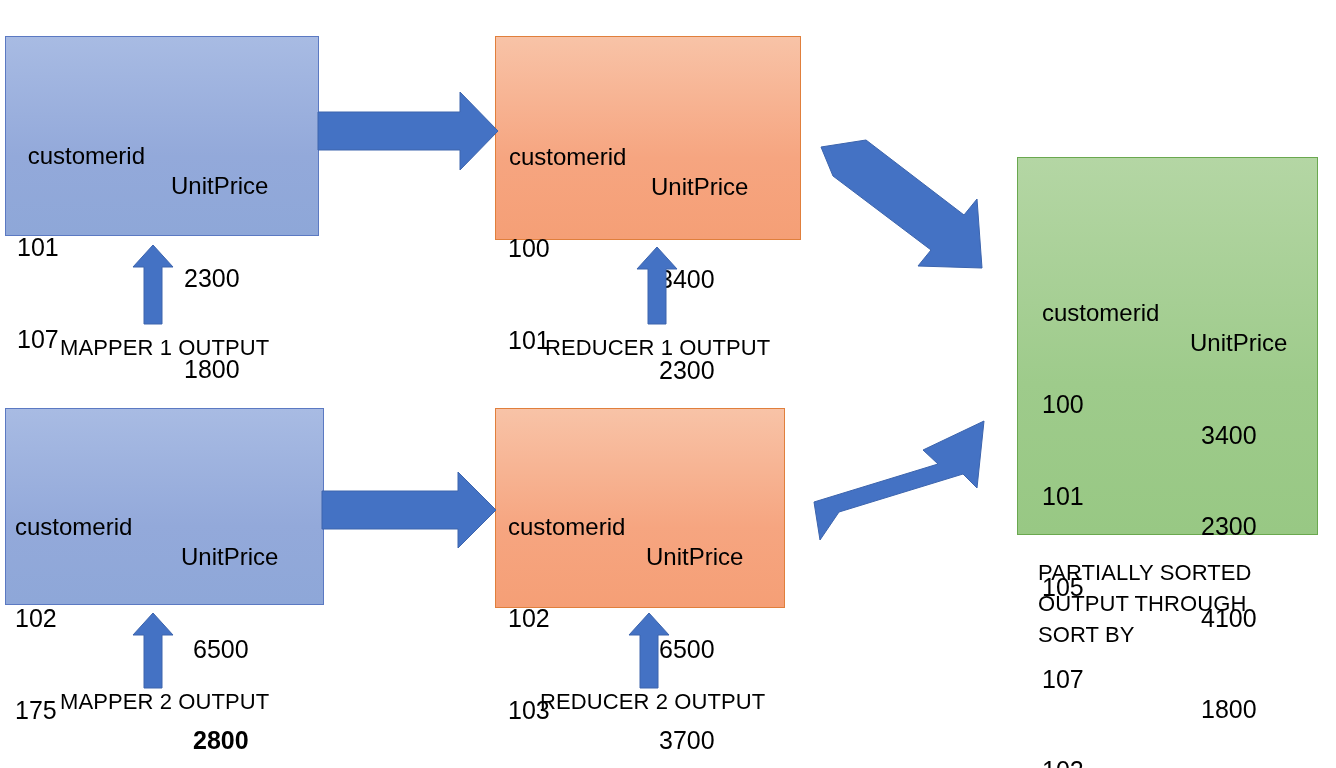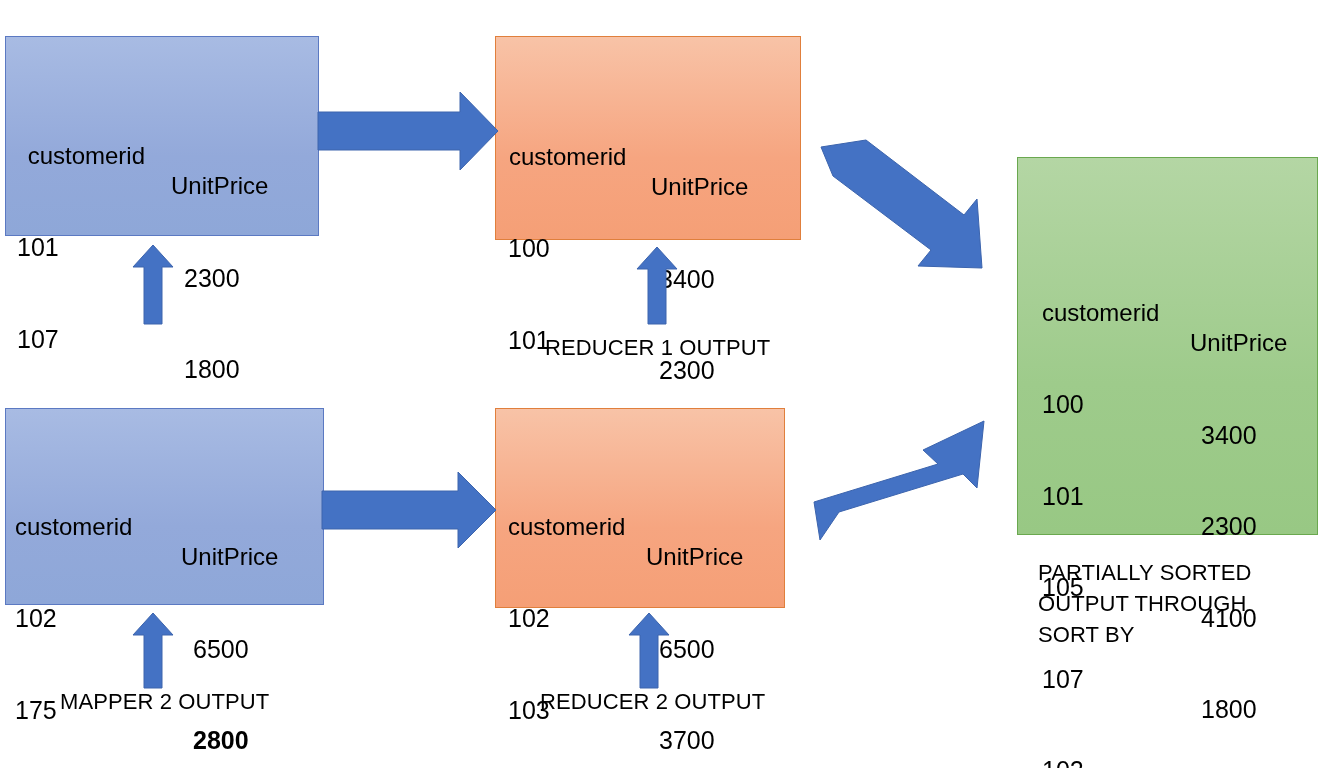--- a/index.html
+++ b/index.html
@@ -236,20 +236,21 @@
       <polygon points="20,0 40,22 29,22 29,75 11,75 11,22 0,22"></polygon>
     </svg>
   </div>
 
   <div class="arrow" style="left:629px;top:613px;">
     <svg width="40" height="75" viewBox="0 0 40 75">
       <polygon points="20,0 40,22 29,22 29,75 11,75 11,22 0,22"></polygon>
     </svg>
   </div>
 
+  <div class="caption" style="left:60px;top:333px;">MAPPER 1 OUTPUT</div>
 
   <div class="caption" style="left:545px;top:333px;text-align:right;">REDUCER 1 OUTPUT</div>
 
   <div class="caption" style="left:60px;top:687px;">MAPPER 2 OUTPUT</div>
 
   <div class="caption" style="left:540px;top:687px;">REDUCER 2 OUTPUT</div>
 
   <div class="caption" style="left:1038px;top:589px;">OUTPUT THROUGH</div>
   <div class="caption" style="left:1038px;top:558px;">PARTIALLY SORTED</div>
   <div class="caption" style="left:1038px;top:620px;">SORT BY</div>

